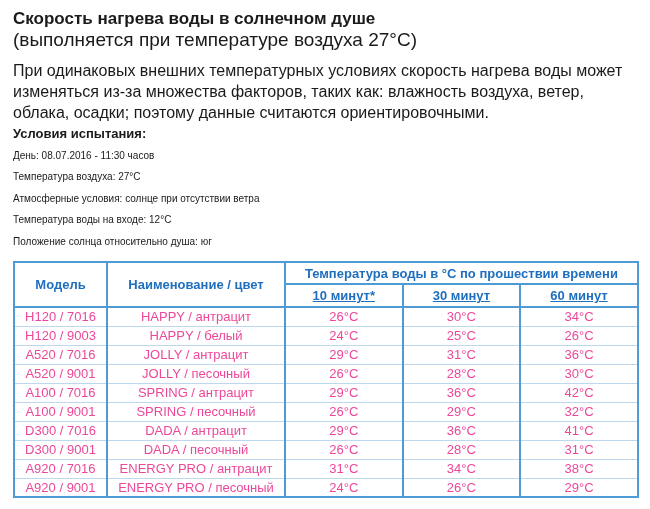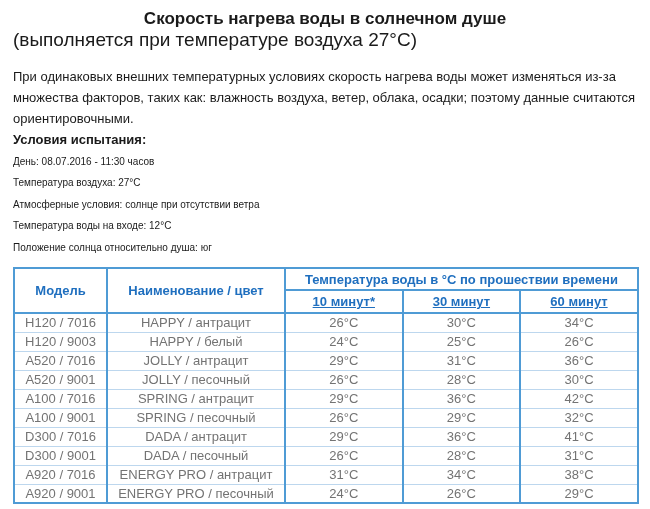--- a/index.html
+++ b/index.html
@@ -5,36 +5,35 @@
   * { margin: 0; padding: 0; box-sizing: border-box; }
   html, body { width: 650px; height: 509px; background: #ffffff; overflow: hidden; }
   body {
     font-family: "Liberation Sans", sans-serif;
     color: #1a1a1a;
     -webkit-font-smoothing: antialiased;
   }
   .page { width: 650px; height: 509px; padding: 7px 13px 0 13px; }
 
   .doc-title {
-    text-align: center;
     font-size: 17px;
     font-weight: bold;
     line-height: 23px;
     color: #1a1a1a;
   }
   .doc-subtitle {
     text-align: left;
     font-size: 19px;
     line-height: 19px;
     color: #1a1a1a;
   }
 
   .intro {
-    margin-top: 17px;
-    font-size: 13px;
+    margin-top: 11px;
+    font-size: 16px;
     line-height: 21px;
   }
   .conditions-label {
     font-size: 13px;
     font-weight: bold;
     line-height: 21.5px;
   }
   .condition-line {
     font-size: 10px;
     line-height: 21.5px;
@@ -58,21 +57,21 @@
     color: #1f6fbf;
     font-size: 13px;
     font-weight: bold;
     border-top: 2px solid #4f9bd5;
     border-bottom: 2px solid #4f9bd5;
     height: 22px;
   }
   table.data-table thead tr.sub-row th { height: 23px; text-decoration: underline; }
   table.data-table tbody td {
     font-size: 13px;
-    color: #737373;
+    color: #ec4899;
     height: 19px;
     border-top: 1px solid #bdd7ee;
     border-bottom: 1px solid #bdd7ee;
   }
   table.data-table tbody tr:last-child td { border-bottom: 2px solid #4f9bd5; }
   col.c-model { width: 93px; }
   col.c-name  { width: 178px; }
   col.c-t     { width: 117.6px; }
 </style>
 </head>

